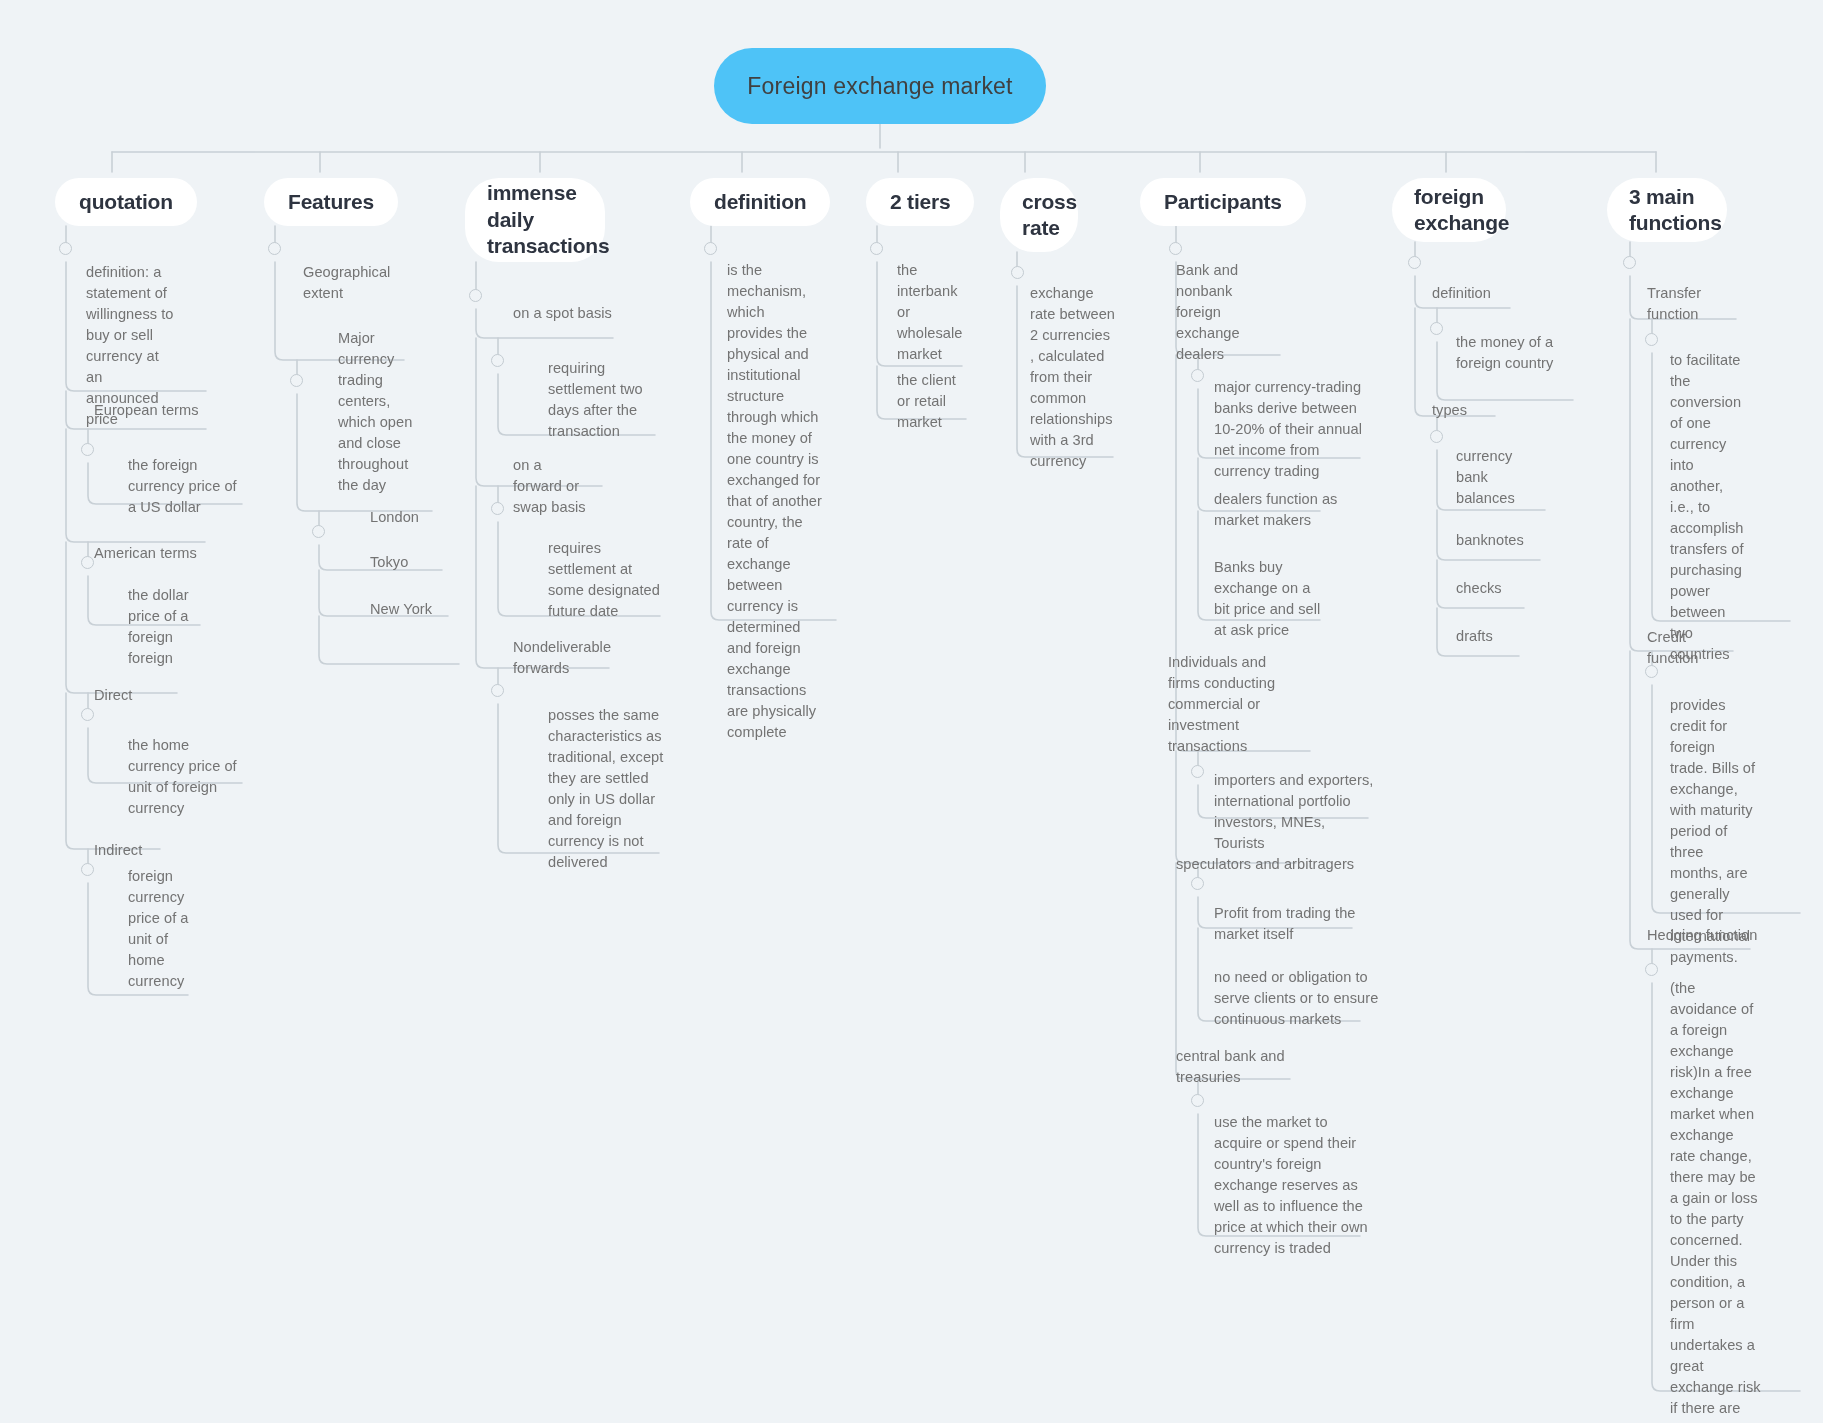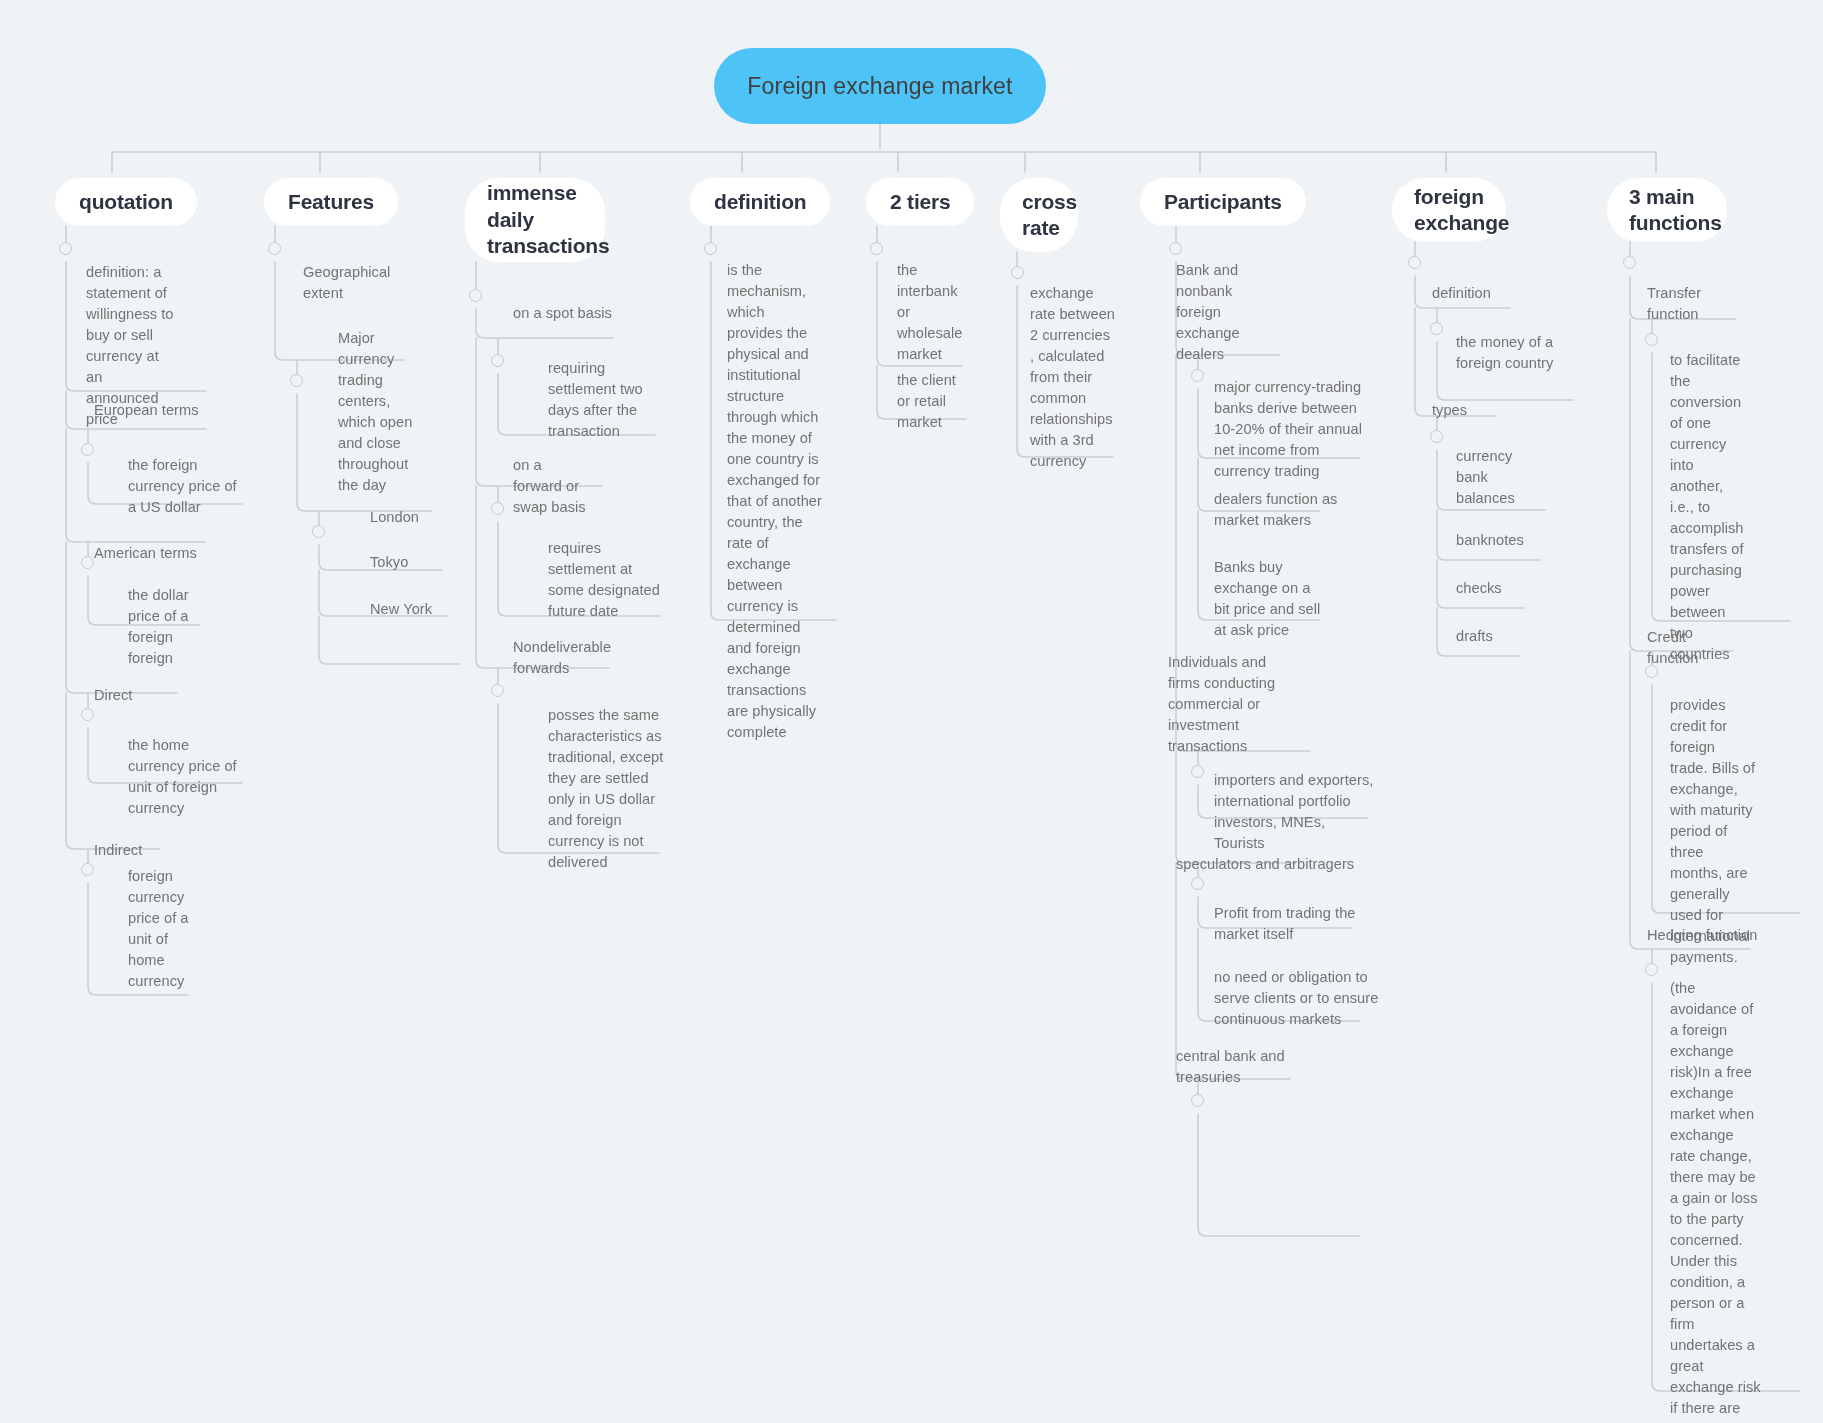--- a/index.html
+++ b/index.html
@@ -249,20 +249,21 @@
   <div class="leaf" style="left:1214px; top:557px; width:110px;">Banks buy exchange on a bit price and sell at ask price</div>
   <div class="leaf" style="left:1168px; top:652px; width:116px;">Individuals and firms conducting commercial or investment transactions</div>
   <div class="joint" style="left:1191px; top:765px;"></div>
   <div class="leaf" style="left:1214px; top:770px; width:162px;">importers and exporters, international portfolio investors, MNEs, Tourists</div>
   <div class="leaf" style="left:1176px; top:854px; width:200px;">speculators and arbitragers</div>
   <div class="joint" style="left:1191px; top:877px;"></div>
   <div class="leaf" style="left:1214px; top:903px; width:160px;">Profit from trading the market itself</div>
   <div class="leaf" style="left:1214px; top:967px; width:168px;">no need or obligation to serve clients or to ensure continuous markets</div>
   <div class="leaf" style="left:1176px; top:1046px; width:120px;">central bank and treasuries</div>
   <div class="joint" style="left:1191px; top:1094px;"></div>
+  <div class="leaf" style="left:1214px; top:1112px; width:160px;">use the market to acquire or spend their country's foreign exchange reserves as well as to influence the price at which their own currency is traded</div>
 
   <div class="branch-node wrap" style="left:1392px; top:178px; width:114px; height:64px;">
     <span>foreign exchange</span>
   </div>
   <div class="joint" style="left:1408px; top:256px;"></div>
   <div class="leaf" style="left:1432px; top:283px; width:120px;">definition</div>
   <div class="joint" style="left:1430px; top:322px;"></div>
   <div class="leaf" style="left:1456px; top:332px; width:120px;">the money of a foreign country</div>
   <div class="leaf" style="left:1432px; top:400px; width:100px;">types</div>
   <div class="joint" style="left:1430px; top:430px;"></div>

